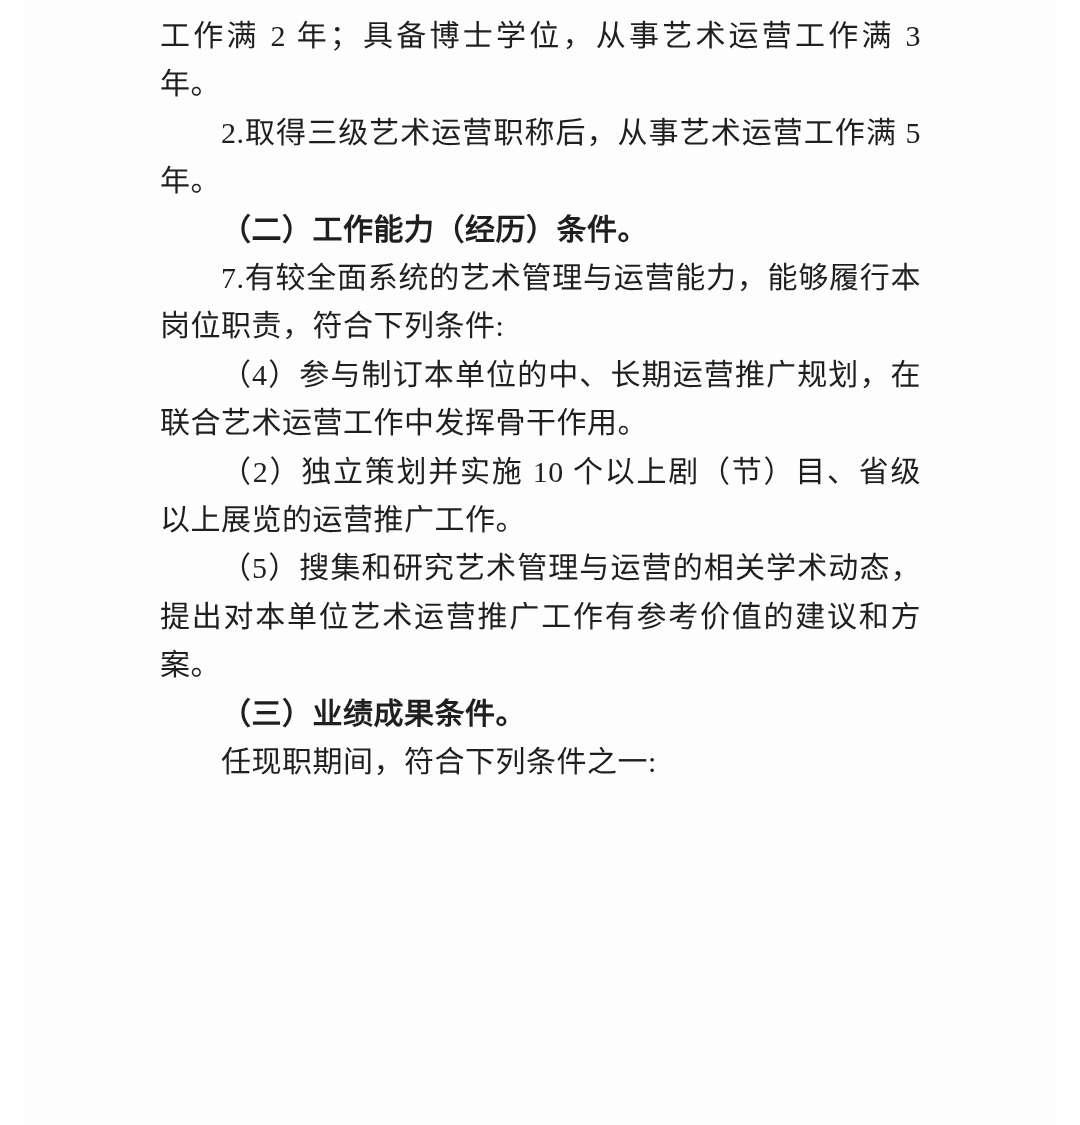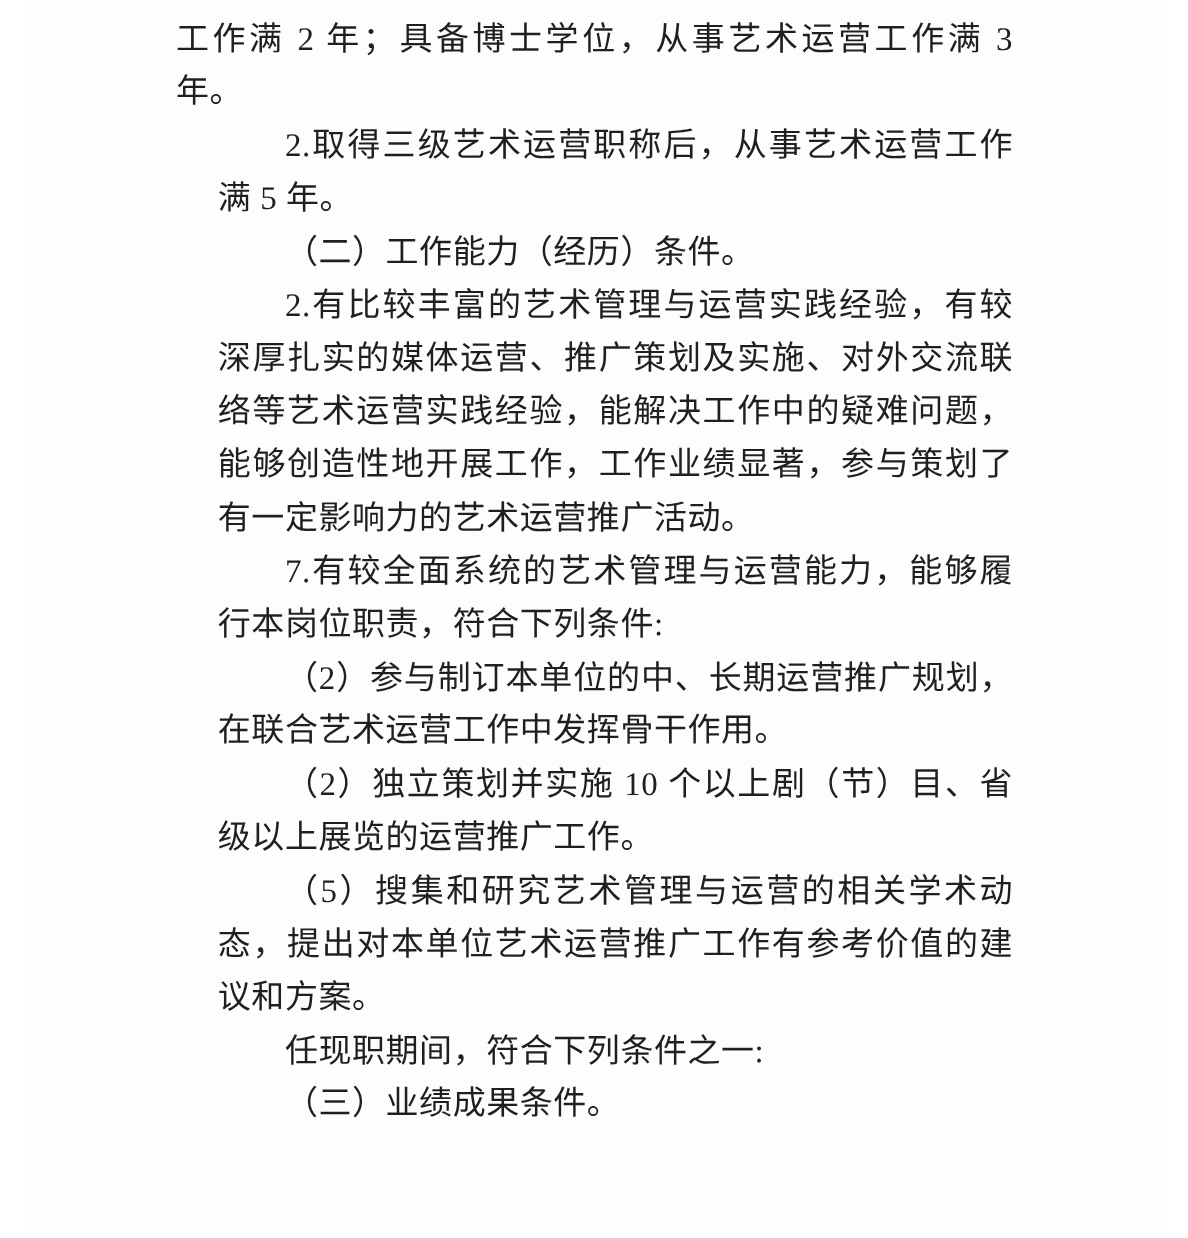--- a/index.html
+++ b/index.html
@@ -28,35 +28,33 @@
     text-align: justify;
     text-justify: inter-character;
     letter-spacing: 0.5px;
   }
   p.para {
     margin: 0;
     padding: 0;
   }
   p.para.indent {
     text-indent: 61px;
-    margin-left: 38px;
   }
   p.para.heading {
-    font-weight: normal;
+    font-weight: bold;
   }
 </style>
 </head>
 <body>
 
 <div class="page" style="background: rgb(253, 253, 253);">
   <div class="doc-body" id="doc-body" style="color: rgb(31, 31, 31);">
       <p class="para">工作满 2 年；具备博士学位，从事艺术运营工作满 3 年。</p>
       <p class="para indent">2.取得三级艺术运营职称后，从事艺术运营工作满 5 年。</p>
       <p class="para indent heading">（二）工作能力（经历）条件。</p>
-      <p class="para indent">2.有比较丰富的艺术管理与运营实践经验，有较深厚扎实的媒体运营、推广策划及实施、对外交流联络等艺术运营实践经验，能解决工作中的疑难问题，能够创造性地开展工作，工作业绩显著，参与策划了有一定影响力的艺术运营推广活动。</p>
       <p class="para indent">7.有较全面系统的艺术管理与运营能力，能够履行本岗位职责，符合下列条件:</p>
-      <p class="para indent">（2）参与制订本单位的中、长期运营推广规划，在联合艺术运营工作中发挥骨干作用。</p>
+      <p class="para indent">（4）参与制订本单位的中、长期运营推广规划，在联合艺术运营工作中发挥骨干作用。</p>
       <p class="para indent">（2）独立策划并实施 10 个以上剧（节）目、省级以上展览的运营推广工作。</p>
       <p class="para indent">（5）搜集和研究艺术管理与运营的相关学术动态，提出对本单位艺术运营推广工作有参考价值的建议和方案。</p>
+      <p class="para indent heading">（三）业绩成果条件。</p>
       <p class="para indent">任现职期间，符合下列条件之一:</p>
-      <p class="para indent heading">（三）业绩成果条件。</p>
     </div>
 </div>
 
 </body></html>

